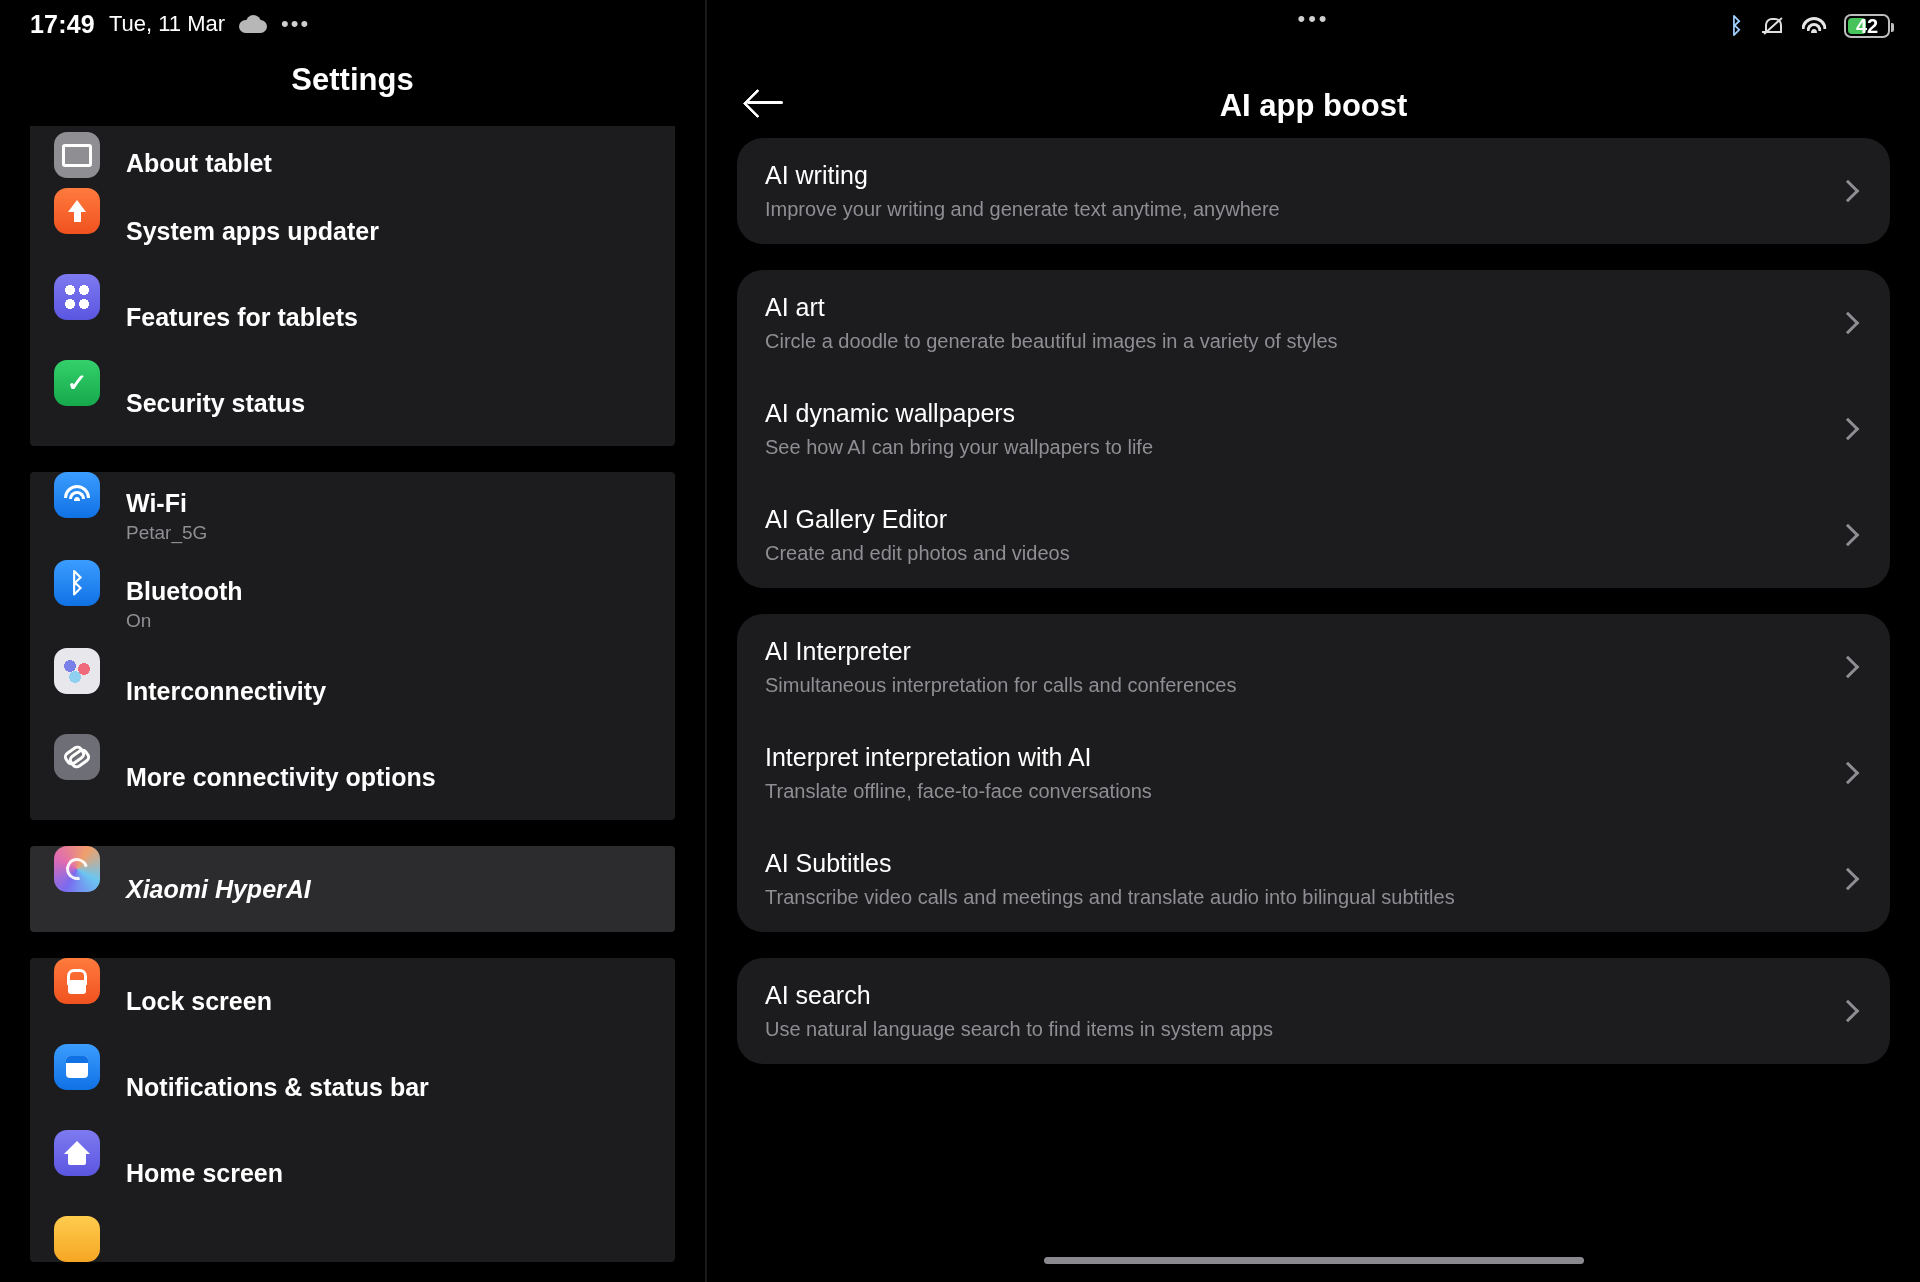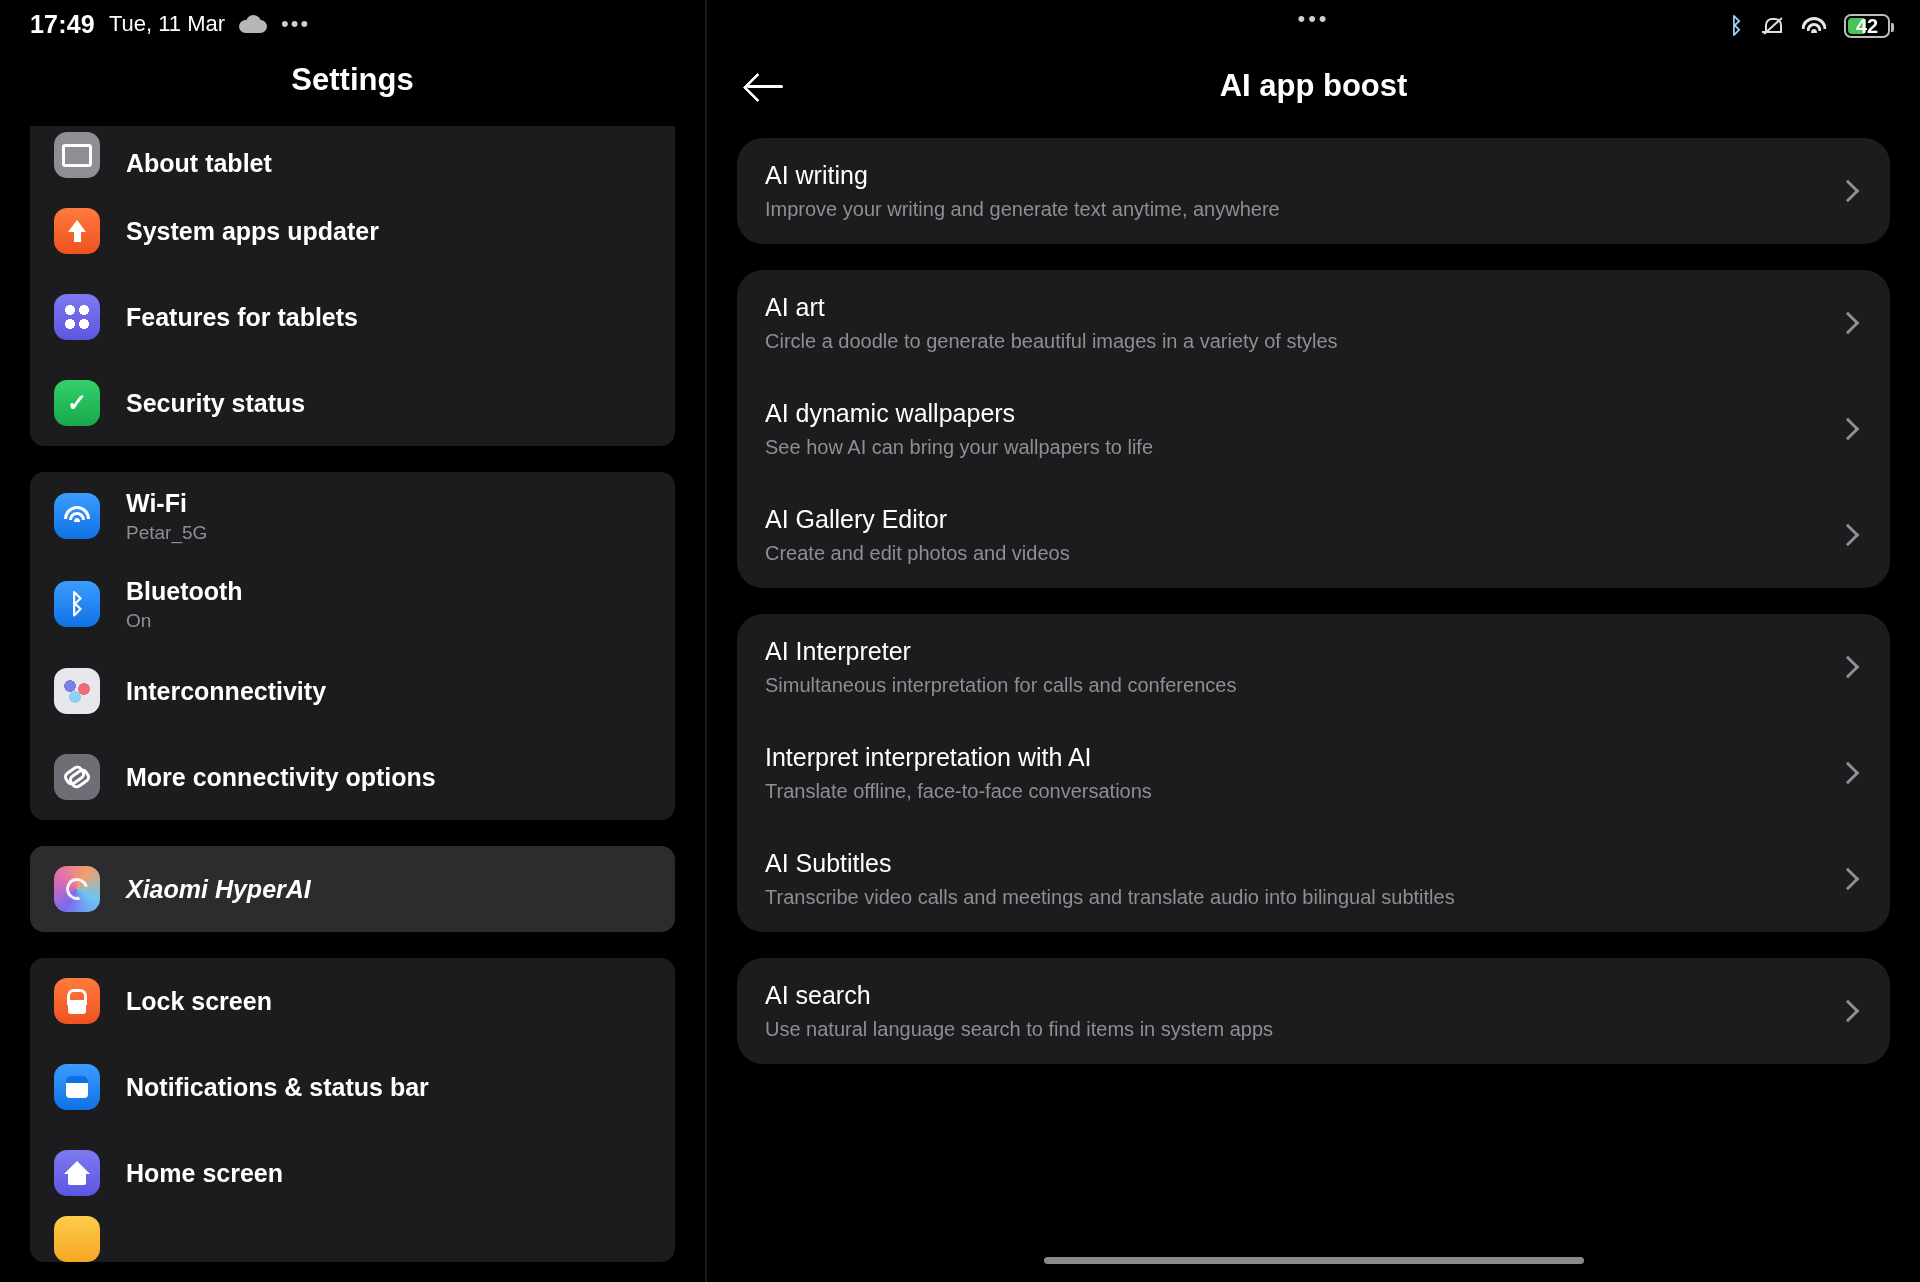--- a/index.html
+++ b/index.html
@@ -69,28 +69,27 @@
     font-size: 31px;
     font-weight: 700;
     padding: 14px 0 28px 0;
   }
 
   .left-scroll {
     padding: 0 30px;
   }
   .group {
     background: #1c1c1e;
-    border-radius: 14px;
+    border-radius: 4px;
     overflow: hidden;
     margin-bottom: 26px;
   }
   .group.partial { border-top-left-radius: 0; border-top-right-radius: 0; }
   .row {
     display: flex;
-    align-items: center;
     min-height: 86px;
     padding: 0 24px;
     gap: 26px;
   }
   .row.two-line { min-height: 88px; }
   .row-icon {
     width: 46px; height: 46px;
     border-radius: 13px;
     flex-shrink: 0;
     display: flex;
@@ -293,21 +292,21 @@
     position: relative;
     font-size: 20px;
     color: #fff;
     font-weight: 600;
     z-index: 2;
   }
 
   .right-header {
     height: 76px;
     display: flex;
-    align-items: center;
+    align-items: flex-end;
     position: relative;
     padding: 0 36px;
     text-decoration: underline;
   }
   .back-arrow {
     width: 44px; height: 44px;
     position: relative;
     cursor: pointer;
   }
   .back-arrow::before {

